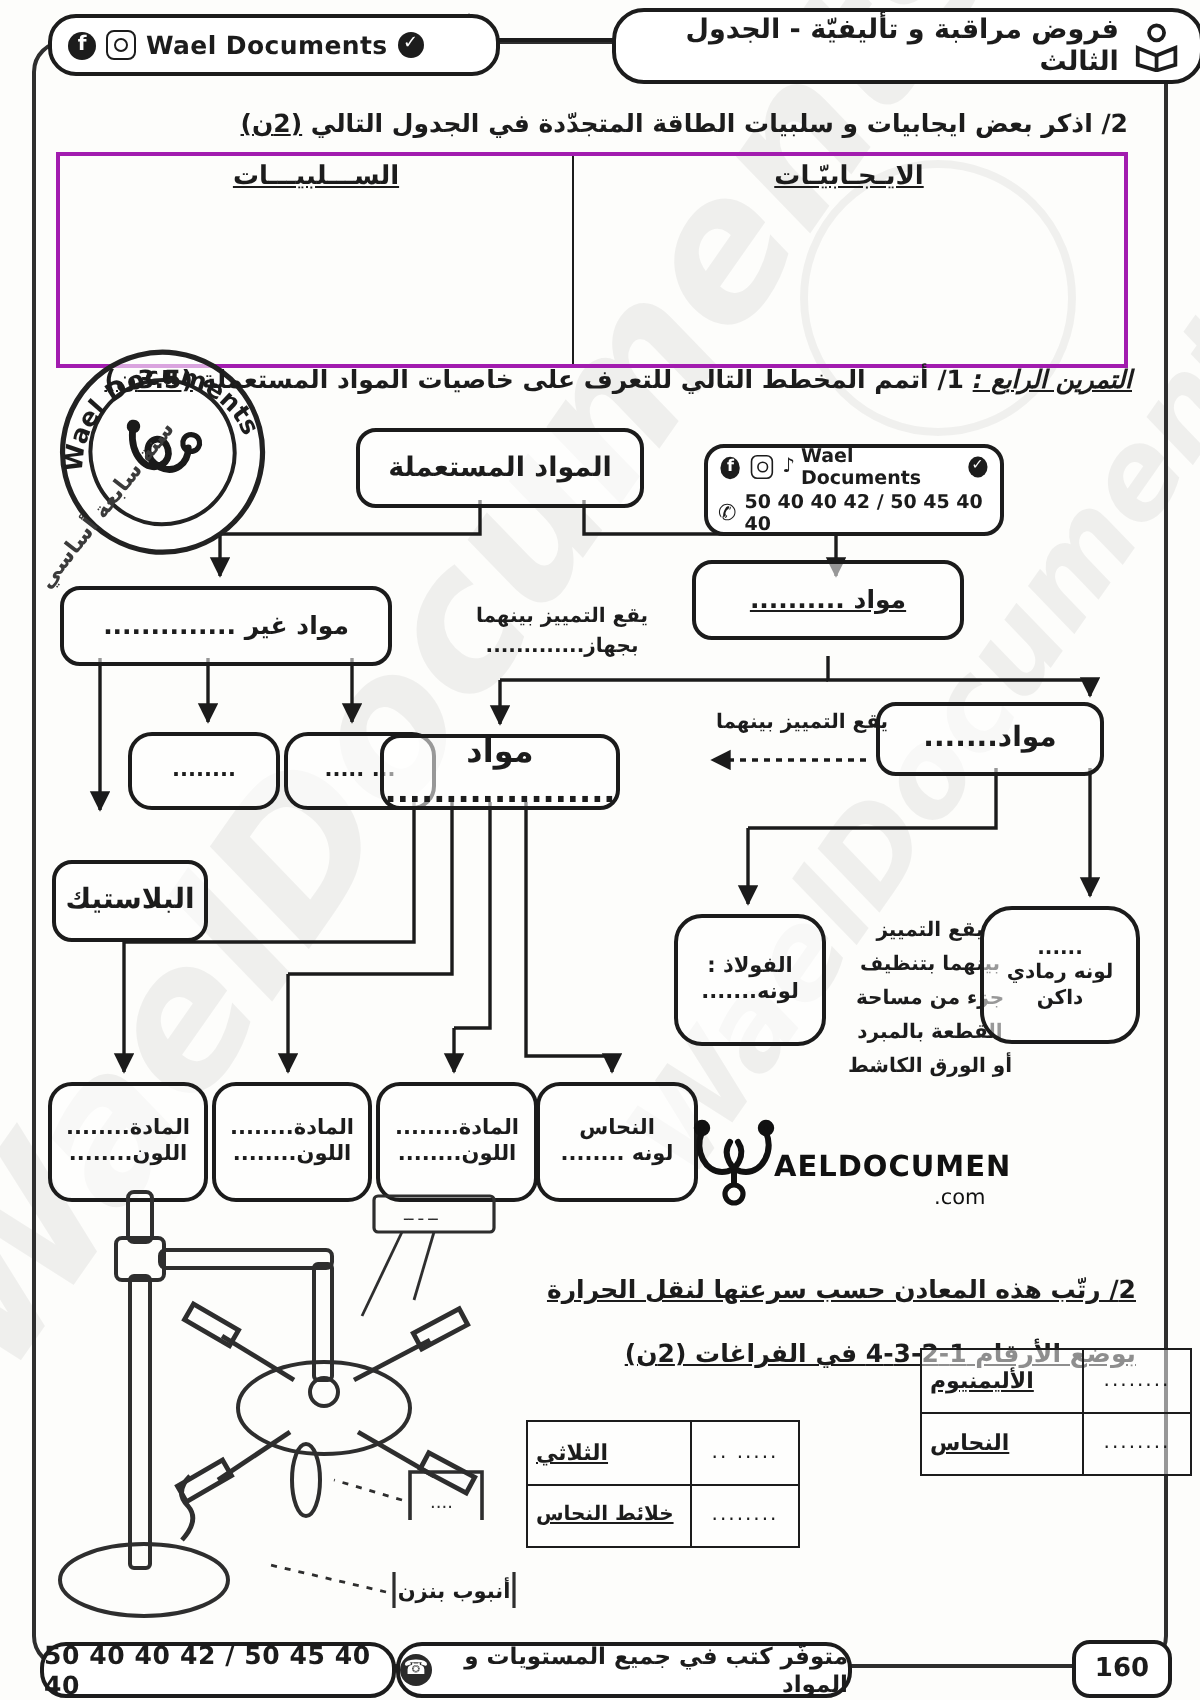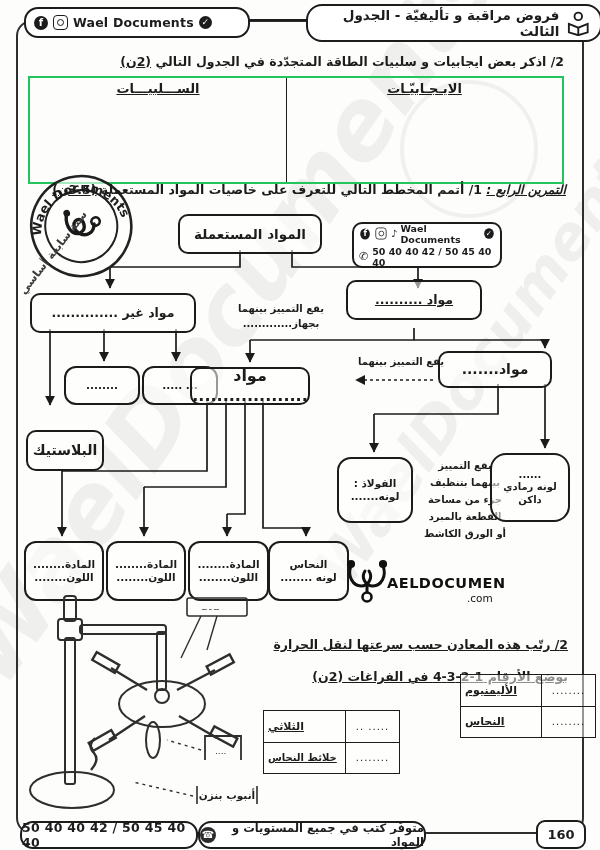--- a/index.html
+++ b/index.html
@@ -23,21 +23,21 @@
       display:flex;align-items:center;justify-content:center;line-height:1;}
   .ig{width:13px;height:13px;border:1.8px solid #1c1c1c;border-radius:4px;position:relative;}
   .ig:before{content:"";position:absolute;left:3px;top:3px;width:5px;height:5px;border:1.5px solid #1c1c1c;border-radius:50%;}
   .chk{width:13px;height:13px;border-radius:50%;background:#1c1c1c;color:#fff;font-size:9px;display:flex;
       align-items:center;justify-content:center;line-height:1;}
   .brand-name{font-size:12.5px;font-weight:bold;letter-spacing:.2px;}
   
   .qline{position:absolute;direction:rtl;text-align:right;font-weight:bold;font-size:12.5px;white-space:nowrap;}
   .u{text-decoration:underline;}
   
-  .bigtbl{position:absolute;left:28px;top:76px;width:532px;height:104px;border:2px solid #22c55e;display:flex;justify-content:flex-end;}
+  .bigtbl{position:absolute;left:28px;top:76px;width:532px;height:104px;border:2px solid #a21caf;display:flex;justify-content:flex-end;}
   .bigtbl .cell{height:100%;}
   .bigtbl .cl{width:256px;border-right:1.6px solid #1c1c1c;}
   .bigtbl .cr{flex:1;}
   .bigtbl .hd{font-weight:bold;font-size:13px;text-align:center;padding-top:3px;direction:rtl;}
   
   .box{position:absolute;border:2.4px solid #1b1b1b;border-radius:10px;background:rgba(255,255,255,.55);
     display:flex;flex-direction:column;align-items:center;justify-content:center;direction:rtl;
     font-weight:bold;font-size:12.5px;text-align:center;line-height:1.25;z-index:3;}
   .box.small{font-size:10.5px;border-radius:12px;}
   .fc-text{position:absolute;direction:rtl;font-weight:bold;text-align:center;z-index:3;line-height:1.5;margin-left:12px;}

